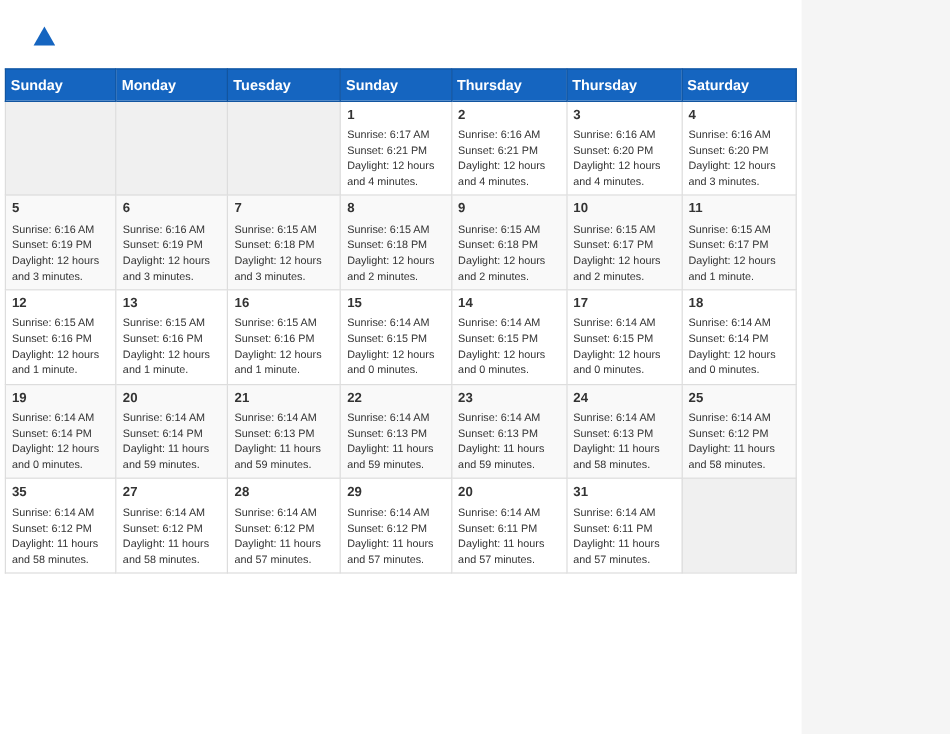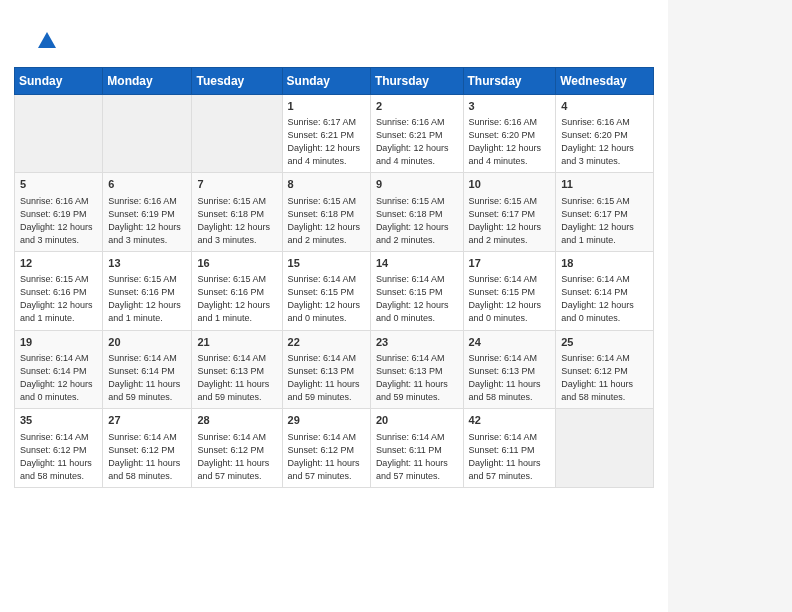--- a/index.html
+++ b/index.html
@@ -6,21 +6,21 @@
     body {
       font-family: Arial, sans-serif;
       background: #f5f5f5;
       width: 792px;
       min-height: 612px;
     }
     .page {
       width: 668px;
       min-height: 612px;
       background: white;
-      padding: 14px;
+      padding: 4px;
     }
     .header {
       display: flex;
       justify-content: space-between;
       align-items: flex-start;
       padding: 16px 20px 10px 20px;
     }
     .logo {
       display: flex;
       align-items: center;
@@ -119,21 +119,21 @@
 
   <table class="calendar">
     <thead>
       <tr>
       <th>Sunday</th>
           <th>Monday</th>
           <th>Tuesday</th>
           <th>Sunday</th>
           <th>Thursday</th>
           <th>Thursday</th>
-          <th>Wednesday</th>
+          <th>Saturday</th>
         </tr>
     </thead>
     <tbody id="calendar-body">
     <tr>
           <td class="empty-cell"></td>
           <td class="empty-cell"></td>
           <td class="empty-cell"></td>
           <td>
             <span class="day-number">1</span>
             <div class="day-info" style="white-space: pre-line;">Sunrise: 6:17 AM
@@ -346,21 +346,21 @@
 and 57 minutes.</div>
           </td>
           <td>
             <span class="day-number">20</span>
             <div class="day-info" style="white-space: pre-line;">Sunrise: 6:14 AM
 Sunset: 6:11 PM
 Daylight: 11 hours
 and 57 minutes.</div>
           </td>
           <td>
-            <span class="day-number">42</span>
+            <span class="day-number">31</span>
             <div class="day-info" style="white-space: pre-line;">Sunrise: 6:14 AM
 Sunset: 6:11 PM
 Daylight: 11 hours
 and 57 minutes.</div>
           </td>
           <td class="empty-cell"></td>
         </tr>
       </tbody>
   </table>
 </div>

